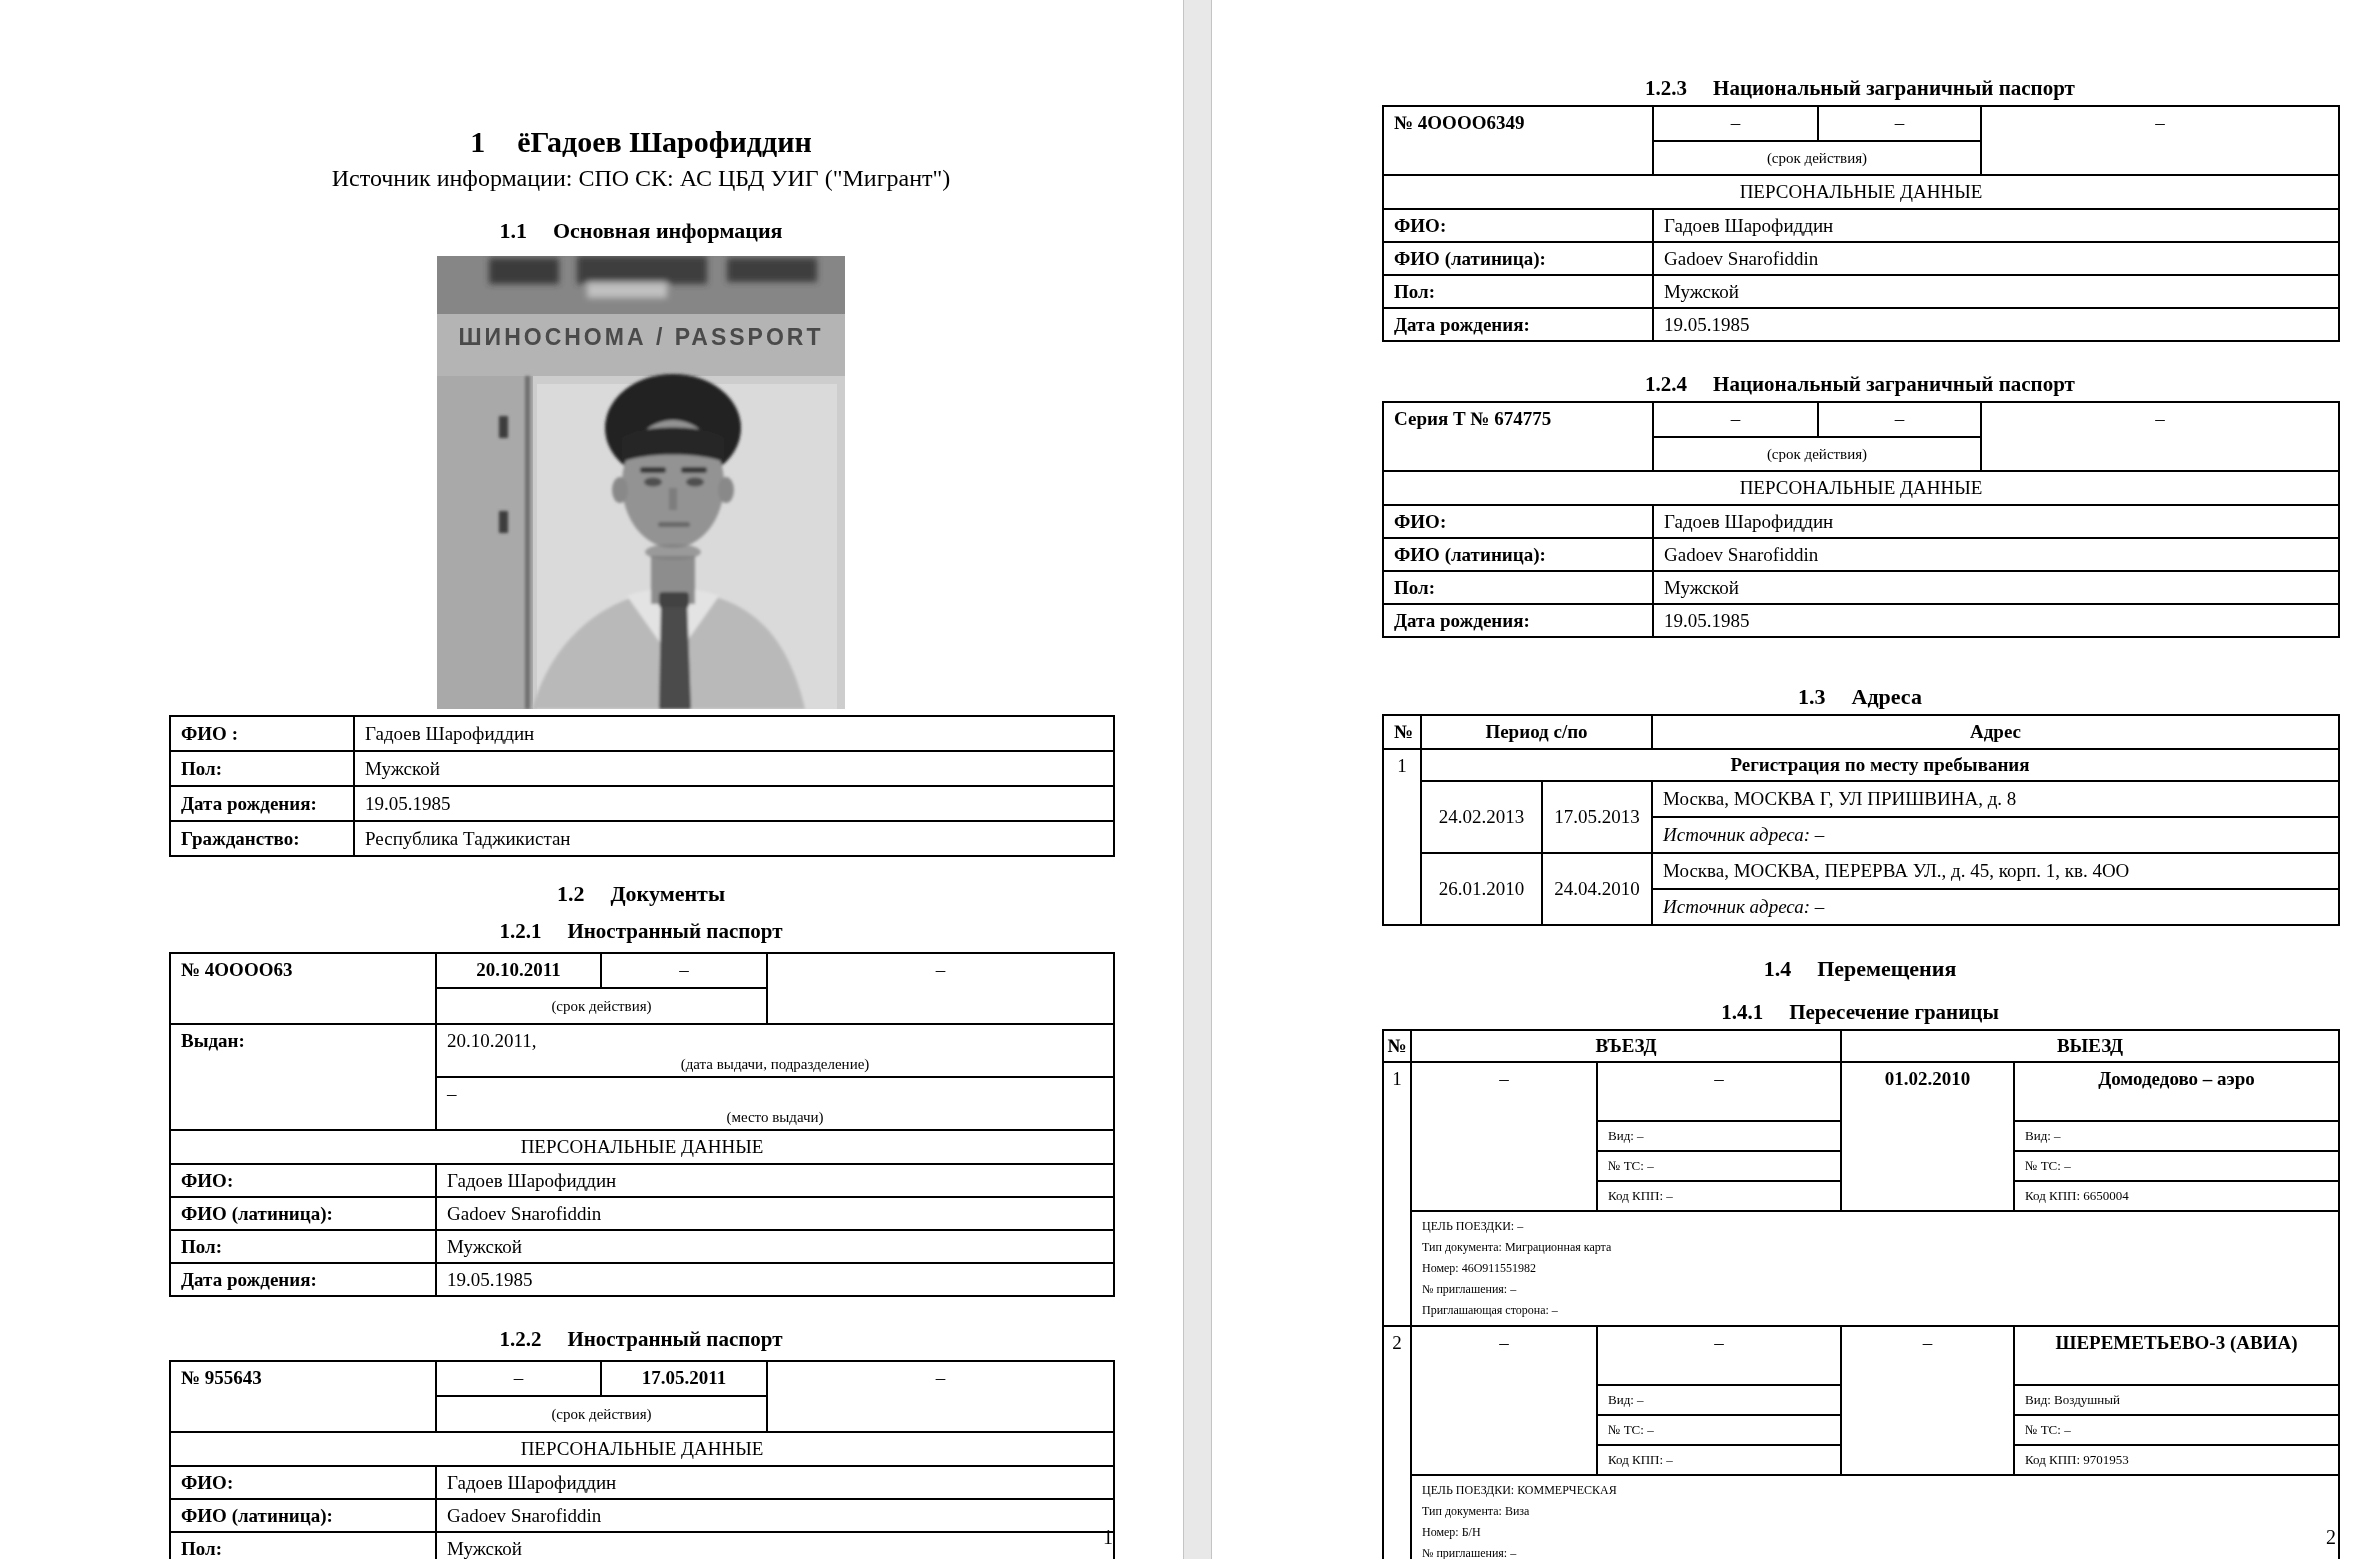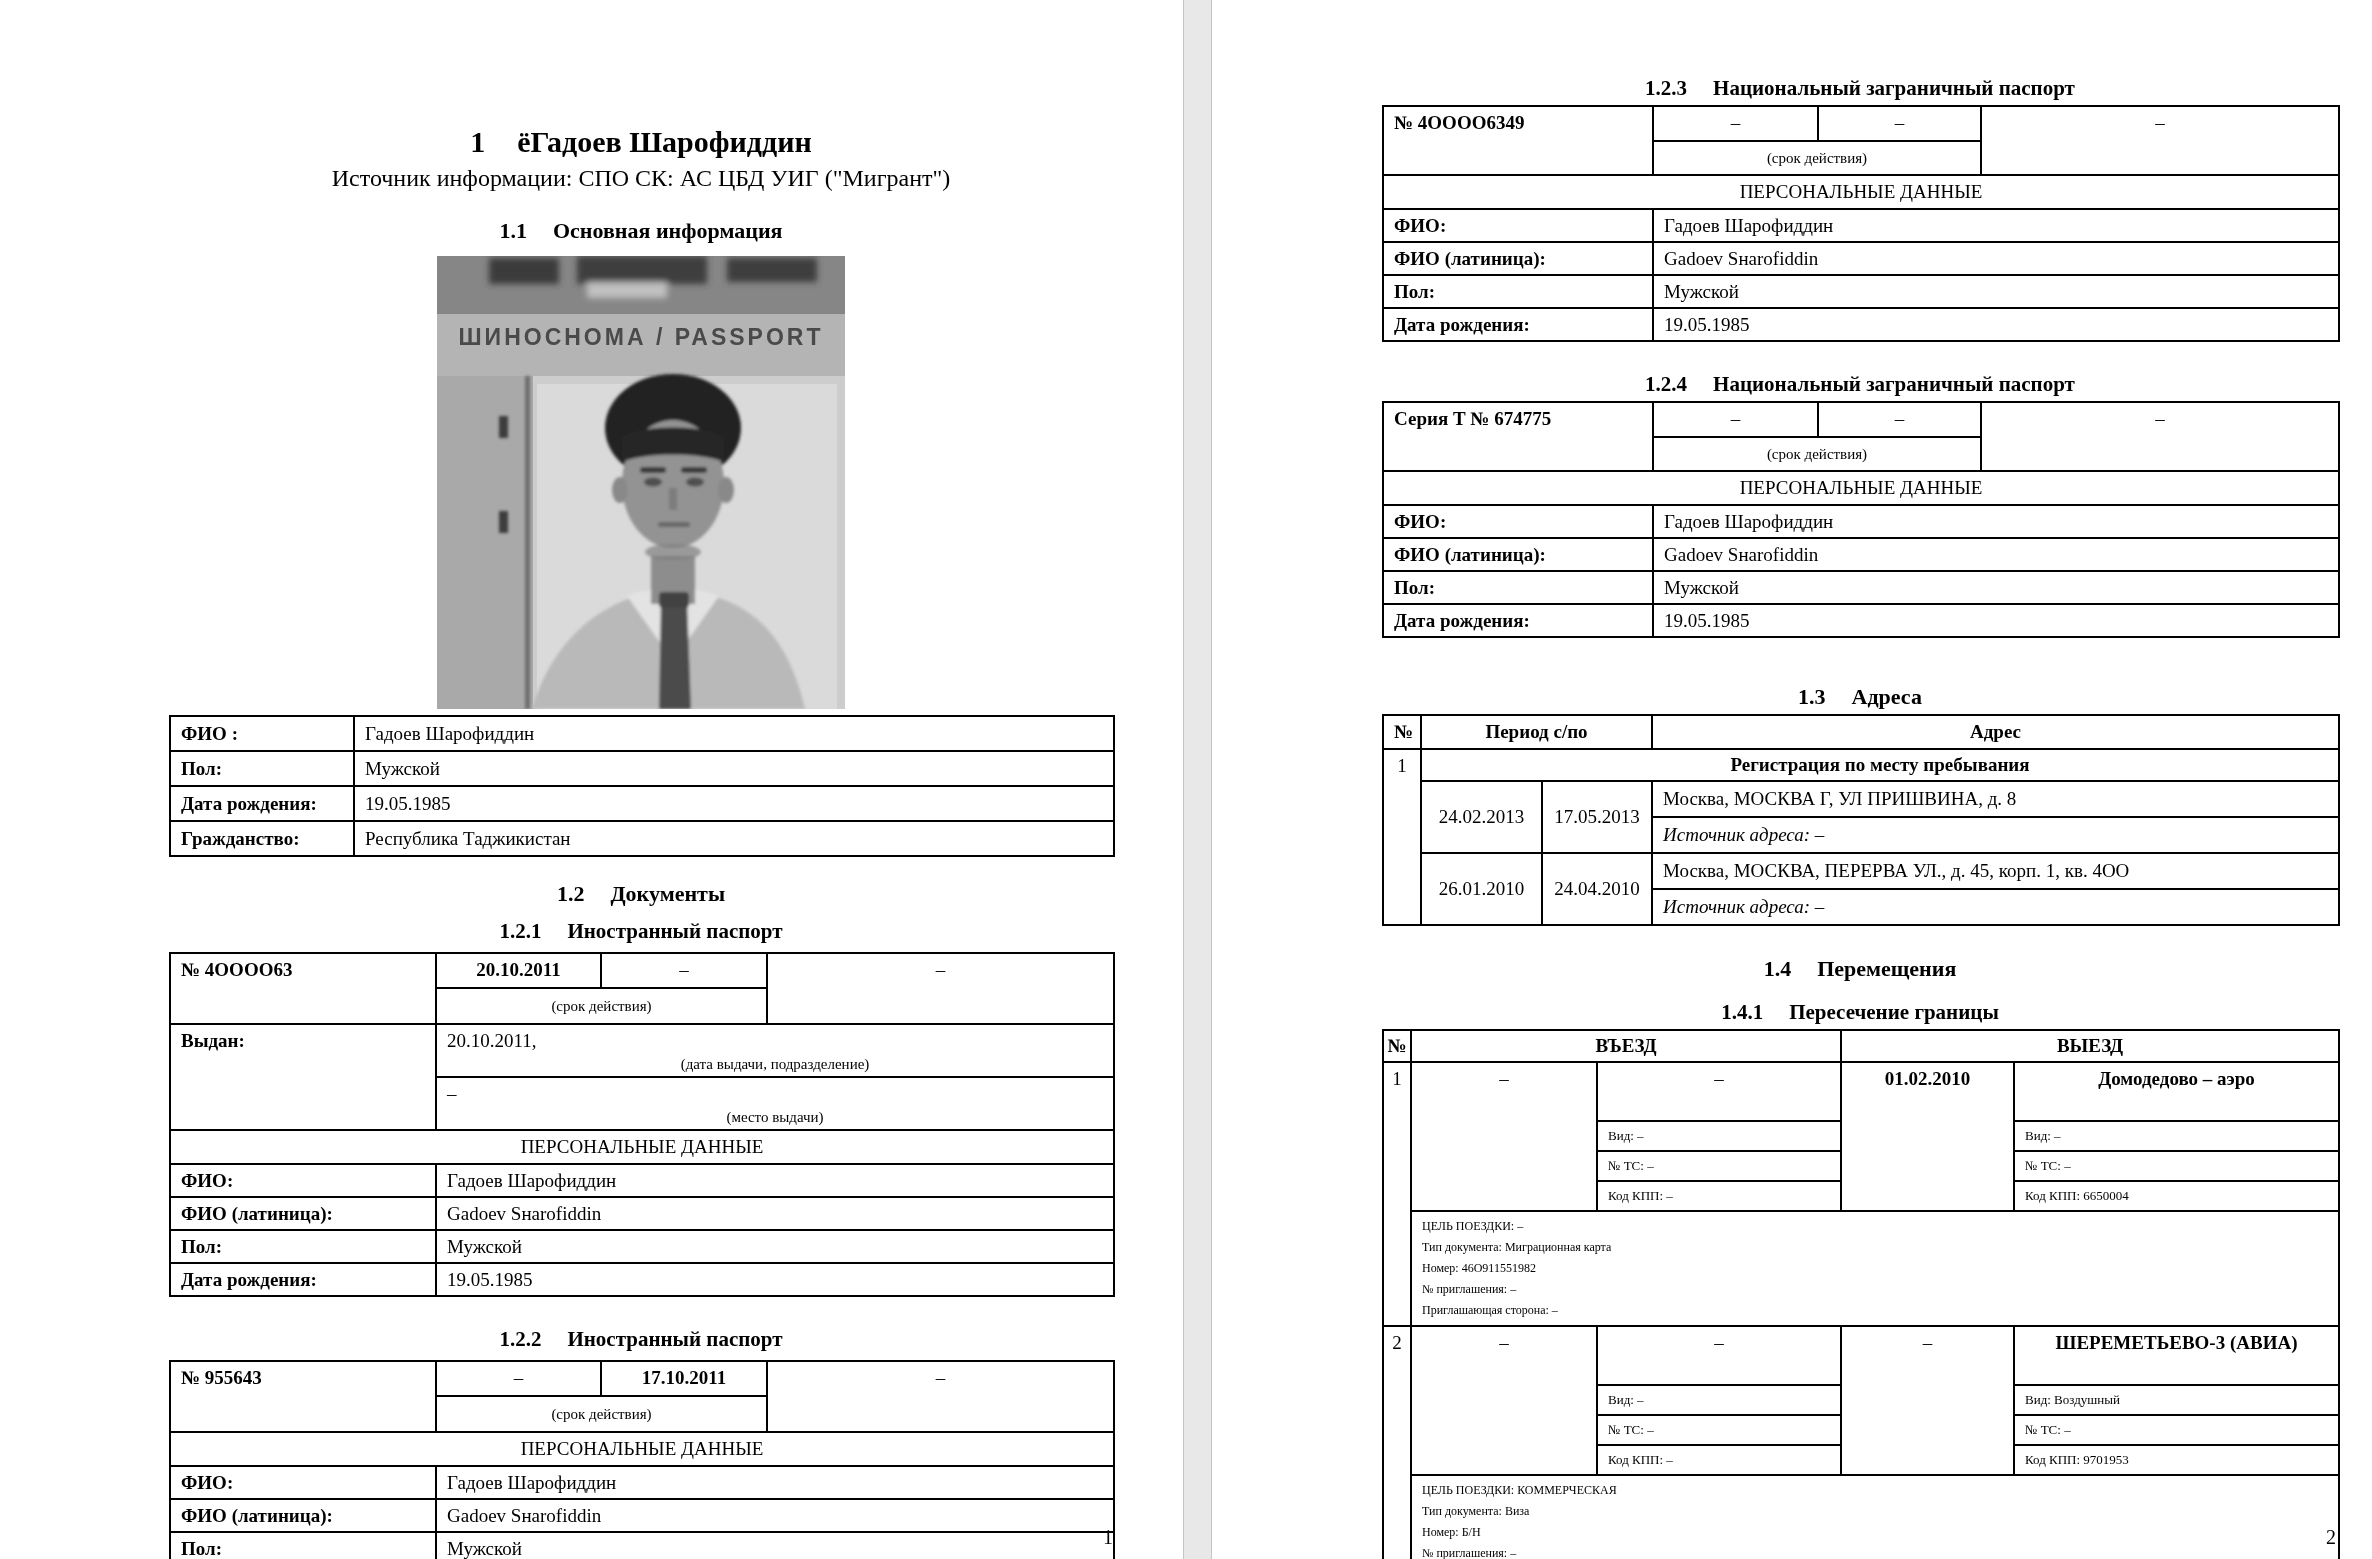--- a/index.html
+++ b/index.html
@@ -210,21 +210,21 @@
         <colgroup>
             <col style="width:266px;">
             <col style="width:165px;">
             <col style="width:166px;">
             <col style="width:347px;">
           </colgroup>
         <tbody>
             <tr class="rh28">
           <td class="b top" rowspan="2">№ 955643</td>
           <td class="c top">–</td>
-          <td class="b c top">17.10.2011</td>
+          <td class="b c top">17.05.2011</td>
           <td class="c top" rowspan="2">–</td>
         </tr>
         <tr class="rh32">
           <td class="c small" colspan="2">(срок действия)</td>
         </tr>
         <tr class="rh30">
           <td class="c" colspan="4">ПЕРСОНАЛЬНЫЕ ДАННЫЕ</td>
         </tr>
         <tr class="rh29">
           <td class="b">ФИО:</td>

